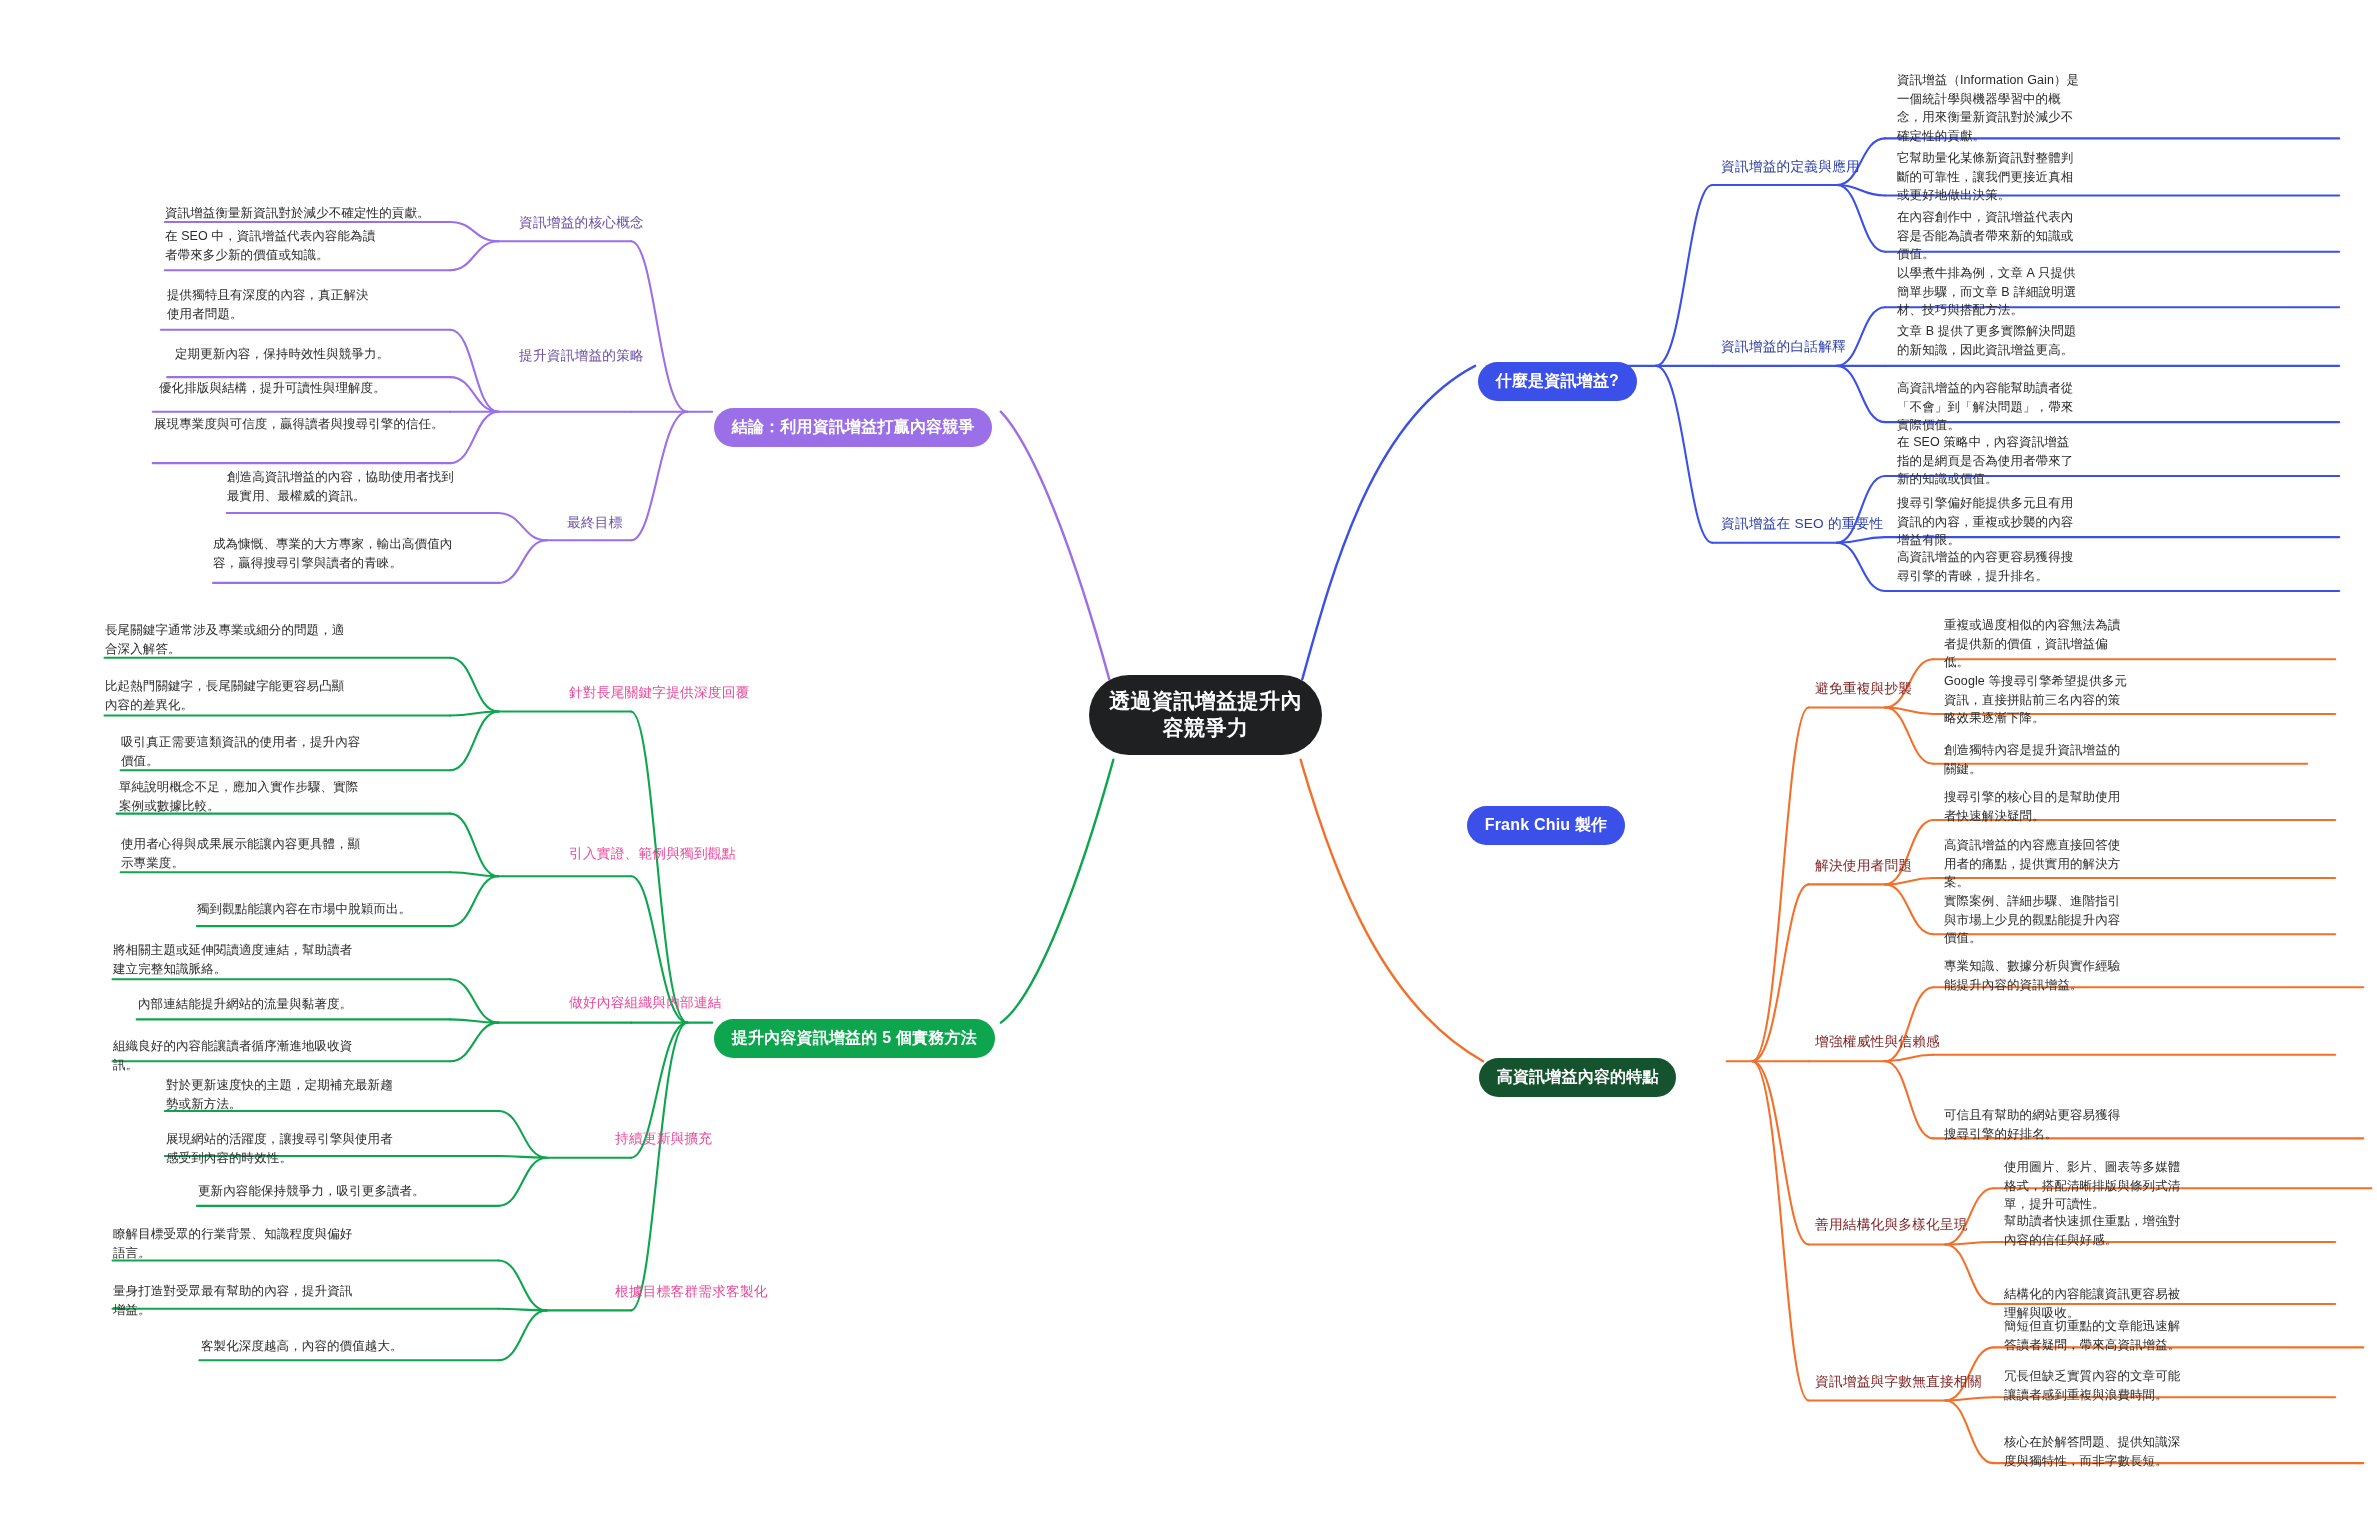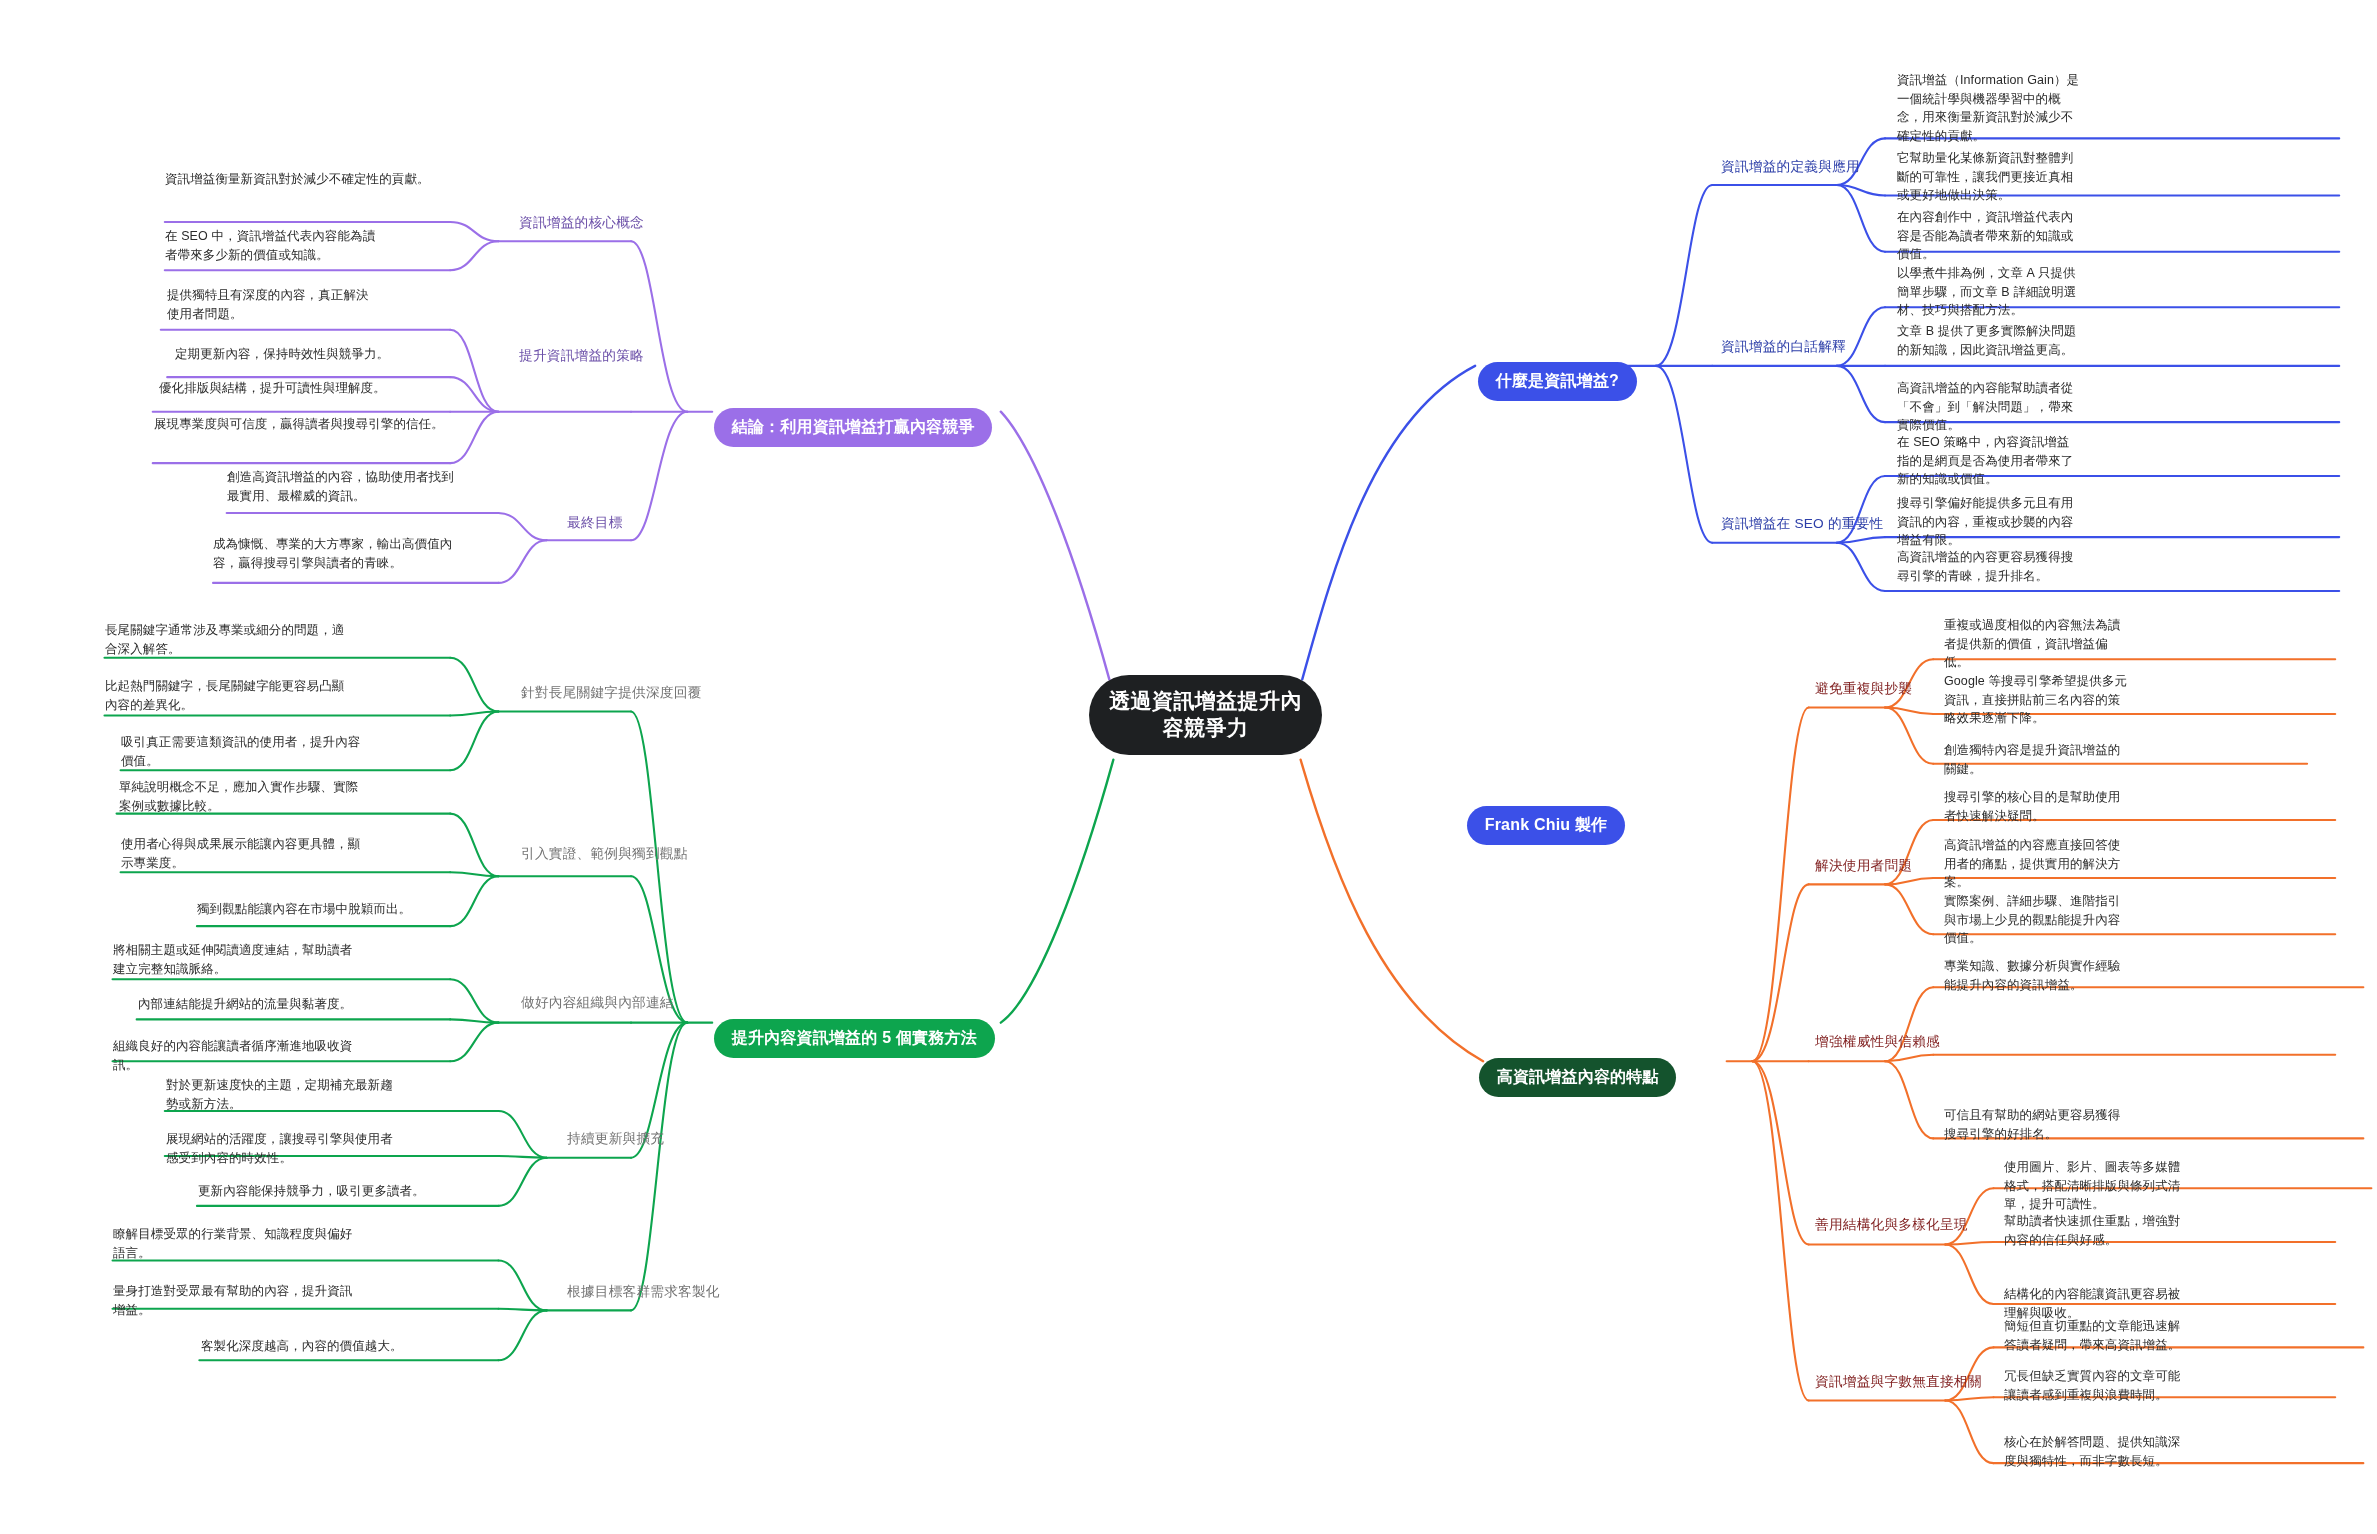--- a/index.html
+++ b/index.html
@@ -61,21 +61,21 @@
 
   
   .lvl2 {
     position: absolute;
     font-size: 13.7px;
     white-space: nowrap;
     z-index: 4;
     letter-spacing: 0.2px;
   }
   .lvl2.purple { color: #6b4fa8; }
-  .lvl2.green  { color: #737373; }
+  .lvl2.green  { color: #ec4899; margin-left: 48px; }
   .lvl2.blue   { color: #2c3ea8; }
   .lvl2.orange { color: #7f1d1d; }
 
   
   .leaf {
     position: absolute;
     font-size: 12.5px;
     line-height: 1.48;
     color: #2a2a2a;
     z-index: 4;
@@ -306,21 +306,21 @@
   <div class="lvl2 orange" style="left:1815px; top:1373px;">資訊增益與字數無直接相關</div>
   <div class="leaf w-rw" style="left:2004px; top:1317px;">簡短但直切重點的文章能迅速解答讀者疑問，帶來高資訊增益。</div>
   <div class="leaf w-rw" style="left:2004px; top:1367px;">冗長但缺乏實質內容的文章可能讓讀者感到重複與浪費時間。</div>
   <div class="leaf w-rw" style="left:2004px; top:1433px;">核心在於解答問題、提供知識深度與獨特性，而非字數長短。</div>
 
   <div class="pill purple" style="left:714px; top:390px;">
     <span>結論：利用資訊增益打贏內容競爭</span>
   </div>
 
   <div class="lvl2 purple" style="left:519px; top:214px;">資訊增益的核心概念</div>
-  <div class="leaf" style="left:165px; top:170px; width:314px;">資訊增益衡量新資訊對於減少不確定性的貢獻。</div>
+  <div class="leaf" style="left:165px; top:204px; width:314px;">資訊增益衡量新資訊對於減少不確定性的貢獻。</div>
   <div class="leaf w-l" style="left:165px; top:227px;">在 SEO 中，資訊增益代表內容能為讀者帶來多少新的價值或知識。</div>
 
   <div class="lvl2 purple" style="left:519px; top:347px;">提升資訊增益的策略</div>
   <div class="leaf w-l" style="left:167px; top:286px;">提供獨特且有深度的內容，真正解決使用者問題。</div>
   <div class="leaf" style="left:175px; top:345px; width:273px;">定期更新內容，保持時效性與競爭力。</div>
   <div class="leaf" style="left:159px; top:379px; width:288px;">優化排版與結構，提升可讀性與理解度。</div>
   <div class="leaf" style="left:154px; top:415px; width:294px;">展現專業度與可信度，贏得讀者與搜尋引擎的信任。</div>
 
   <div class="lvl2 purple" style="left:567px; top:514px;">最終目標</div>
   <div class="leaf" style="left:227px; top:468px; width:237px;">創造高資訊增益的內容，協助使用者找到最實用、最權威的資訊。</div>

